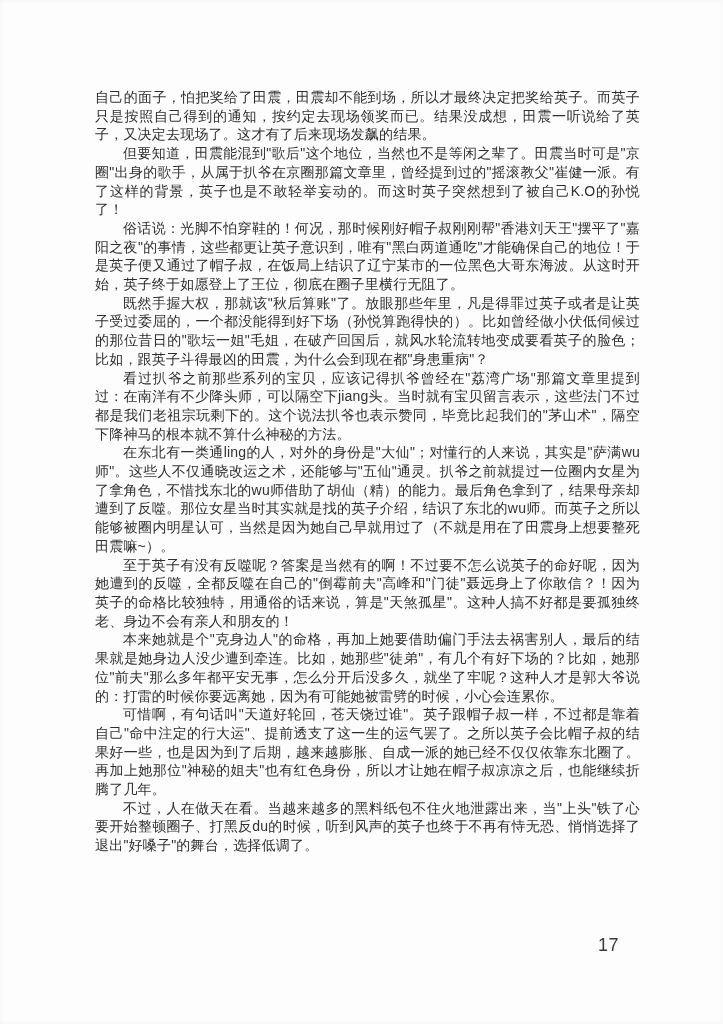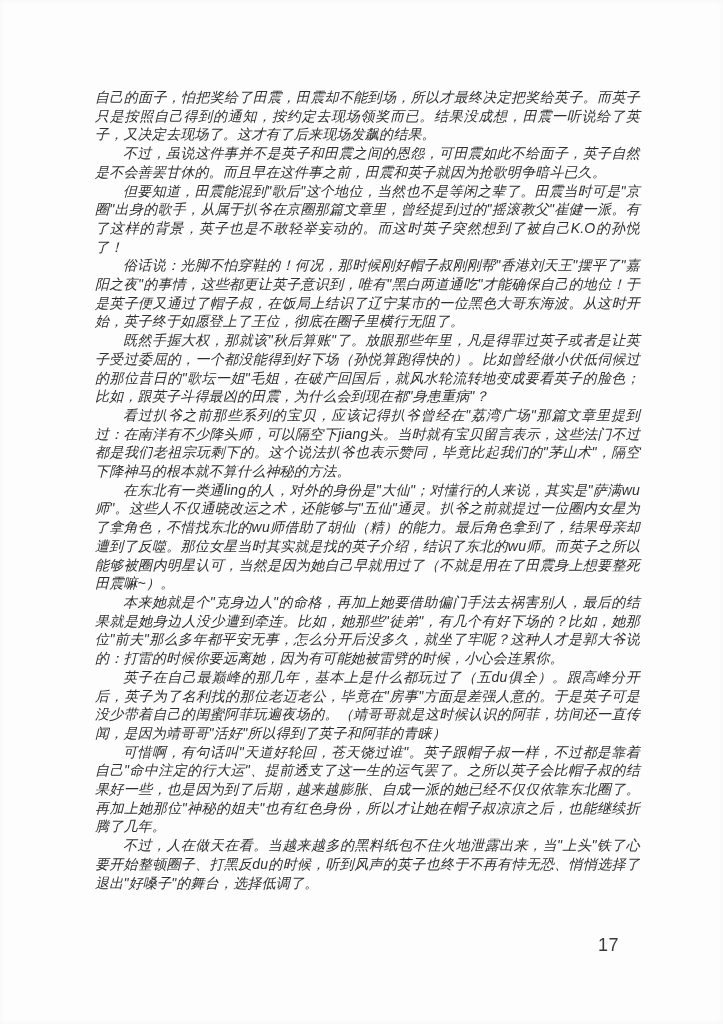--- a/index.html
+++ b/index.html
@@ -29,45 +29,43 @@
     line-height: 18.7px;
     letter-spacing: 0.2px;
     color: #2f2f2f;
     text-align: justify;
     text-justify: inter-ideograph;
   }
   .text-block p {
     margin: 0;
     padding: 0;
     text-indent: 2em;
-    font-style: italic;
   }
   .text-block p.continuation {
     text-indent: 0;
   }
   .page-number {
     position: absolute;
     left: 598px;
     top: 935px;
     font-size: 18px;
     color: #3a3a3a;
     letter-spacing: 0.5px;
   }
 </style>
 </head>
 <body>
 
 <div class="page">
   <div class="text-block">
     <p class="continuation">自己的面子，怕把奖给了田震，田震却不能到场，所以才最终决定把奖给英子。而英子只是按照自己得到的通知，按约定去现场领奖而已。结果没成想，田震一听说给了英子，又决定去现场了。这才有了后来现场发飙的结果。</p>
-    <p>不过，虽说这件事并不是英子和田震之间的恩怨，可田震如此不给面子，英子自然是不会善罢甘休的。而且早在这件事之前，田震和英子就因为抢歌明争暗斗已久。</p>
     <p>但要知道，田震能混到"歌后"这个地位，当然也不是等闲之辈了。田震当时可是"京圈"出身的歌手，从属于扒爷在京圈那篇文章里，曾经提到过的"摇滚教父"崔健一派。有了这样的背景，英子也是不敢轻举妄动的。而这时英子突然想到了被自己K.O的孙悦了！</p>
     <p>俗话说：光脚不怕穿鞋的！何况，那时候刚好帽子叔刚刚帮"香港刘天王"摆平了"嘉阳之夜"的事情，这些都更让英子意识到，唯有"黑白两道通吃"才能确保自己的地位！于是英子便又通过了帽子叔，在饭局上结识了辽宁某市的一位黑色大哥东海波。从这时开始，英子终于如愿登上了王位，彻底在圈子里横行无阻了。</p>
     <p>既然手握大权，那就该"秋后算账"了。放眼那些年里，凡是得罪过英子或者是让英子受过委屈的，一个都没能得到好下场（孙悦算跑得快的）。比如曾经做小伏低伺候过的那位昔日的"歌坛一姐"毛姐，在破产回国后，就风水轮流转地变成要看英子的脸色；比如，跟英子斗得最凶的田震，为什么会到现在都"身患重病"？</p>
     <p>看过扒爷之前那些系列的宝贝，应该记得扒爷曾经在"荔湾广场"那篇文章里提到过：在南洋有不少降头师，可以隔空下jiang头。当时就有宝贝留言表示，这些法门不过都是我们老祖宗玩剩下的。这个说法扒爷也表示赞同，毕竟比起我们的"茅山术"，隔空下降神马的根本就不算什么神秘的方法。</p>
     <p>在东北有一类通ling的人，对外的身份是"大仙"；对懂行的人来说，其实是"萨满wu师"。这些人不仅通晓改运之术，还能够与"五仙"通灵。扒爷之前就提过一位圈内女星为了拿角色，不惜找东北的wu师借助了胡仙（精）的能力。最后角色拿到了，结果母亲却遭到了反噬。那位女星当时其实就是找的英子介绍，结识了东北的wu师。而英子之所以能够被圈内明星认可，当然是因为她自己早就用过了（不就是用在了田震身上想要整死田震嘛~）。</p>
+    <p>至于英子有没有反噬呢？答案是当然有的啊！不过要不怎么说英子的命好呢，因为她遭到的反噬，全都反噬在自己的"倒霉前夫"高峰和"门徒"聂远身上了你敢信？！因为英子的命格比较独特，用通俗的话来说，算是"天煞孤星"。这种人搞不好都是要孤独终老、身边不会有亲人和朋友的！</p>
     <p>本来她就是个"克身边人"的命格，再加上她要借助偏门手法去祸害别人，最后的结果就是她身边人没少遭到牵连。比如，她那些"徒弟"，有几个有好下场的？比如，她那位"前夫"那么多年都平安无事，怎么分开后没多久，就坐了牢呢？这种人才是郭大爷说的：打雷的时候你要远离她，因为有可能她被雷劈的时候，小心会连累你。</p>
-    <p>英子在自己最巅峰的那几年，基本上是什么都玩过了（五du俱全）。跟高峰分开后，英子为了名利找的那位老迈老公，毕竟在"房事"方面是差强人意的。于是英子可是没少带着自己的闺蜜阿菲玩遍夜场的。（靖哥哥就是这时候认识的阿菲，坊间还一直传闻，是因为靖哥哥"活好"所以得到了英子和阿菲的青睐）</p>
     <p>可惜啊，有句话叫"天道好轮回，苍天饶过谁"。英子跟帽子叔一样，不过都是靠着自己"命中注定的行大运"、提前透支了这一生的运气罢了。之所以英子会比帽子叔的结果好一些，也是因为到了后期，越来越膨胀、自成一派的她已经不仅仅依靠东北圈了。再加上她那位"神秘的姐夫"也有红色身份，所以才让她在帽子叔凉凉之后，也能继续折腾了几年。</p>
     <p>不过，人在做天在看。当越来越多的黑料纸包不住火地泄露出来，当"上头"铁了心要开始整顿圈子、打黑反du的时候，听到风声的英子也终于不再有恃无恐、悄悄选择了退出"好嗓子"的舞台，选择低调了。</p>
   </div>
   <div class="page-number">17</div>
 </div>
 
 </body></html>

